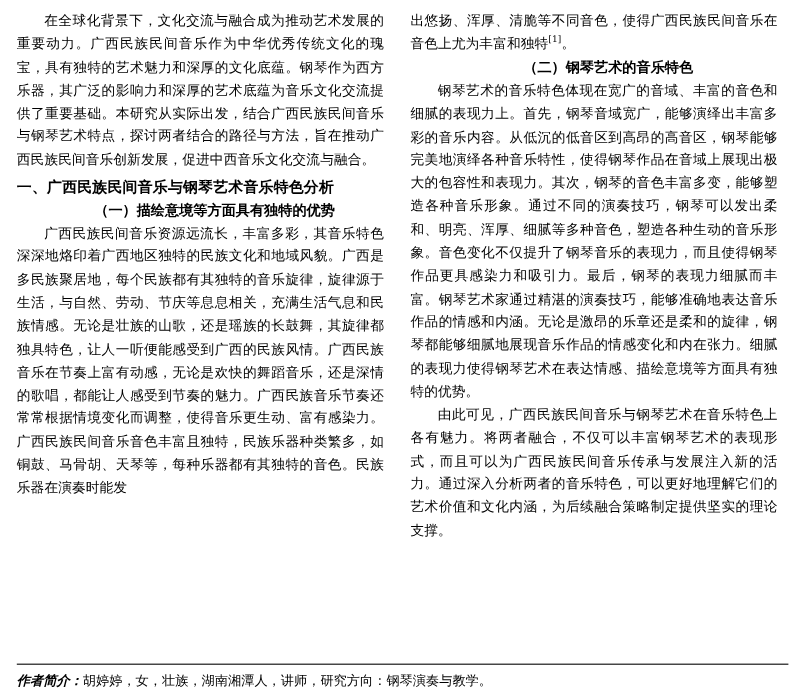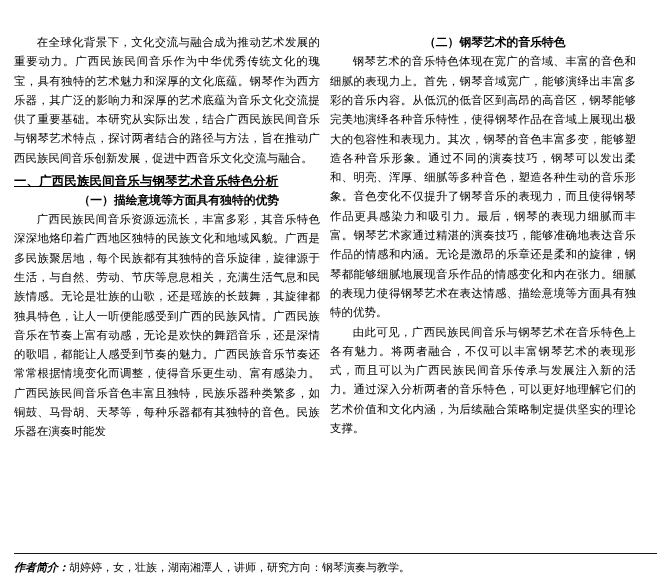--- a/index.html
+++ b/index.html
@@ -16,23 +16,22 @@
   }
   .page {
     position: relative;
     width: 671px;
     height: 582px;
     box-sizing: border-box;
     padding: 8px 14px 0 14px;
   }
   .columns {
     display: flex;
-    gap: 10px;
+    gap: 22px;
     height: 530px;
-    margin-top: 25px;
   }
   .col {
     width: 306px;
     flex: 0 0 306px;
   }
   p {
     margin: 0;
     font-size: 11.4px;
     line-height: 19.3px;
     text-align: justify;
@@ -42,21 +41,20 @@
   p.indent {
     text-indent: 2em;
   }
   h2.heading-main {
     margin: 3px 0 0 0;
     font-size: 12.4px;
     line-height: 19.6px;
     font-weight: bold;
     text-align: left;
     letter-spacing: 0.2px;
-    text-decoration: underline;
   }
   h3.heading-sub {
     margin: 0;
     font-size: 11.8px;
     line-height: 19.4px;
     font-weight: bold;
     text-indent: 2em;
     text-align: center;
   }
   sup {
@@ -90,20 +88,21 @@
   <div class="columns">
 
     <div class="col">
       <p class="indent">在全球化背景下，文化交流与融合成为推动艺术发展的重要动力。广西民族民间音乐作为中华优秀传统文化的瑰宝，具有独特的艺术魅力和深厚的文化底蕴。钢琴作为西方乐器，其广泛的影响力和深厚的艺术底蕴为音乐文化交流提供了重要基础。本研究从实际出发，结合广西民族民间音乐与钢琴艺术特点，探讨两者结合的路径与方法，旨在推动广西民族民间音乐创新发展，促进中西音乐文化交流与融合。</p>
       <h2 class="heading-main">一、广西民族民间音乐与钢琴艺术音乐特色分析</h2>
       <h3 class="heading-sub">（一）描绘意境等方面具有独特的优势</h3>
       <p class="indent">广西民族民间音乐资源远流长，丰富多彩，其音乐特色深深地烙印着广西地区独特的民族文化和地域风貌。广西是多民族聚居地，每个民族都有其独特的音乐旋律，旋律源于生活，与自然、劳动、节庆等息息相关，充满生活气息和民族情感。无论是壮族的山歌，还是瑶族的长鼓舞，其旋律都独具特色，让人一听便能感受到广西的民族风情。广西民族音乐在节奏上富有动感，无论是欢快的舞蹈音乐，还是深情的歌唱，都能让人感受到节奏的魅力。广西民族音乐节奏还常常根据情境变化而调整，使得音乐更生动、富有感染力。广西民族民间音乐音色丰富且独特，民族乐器种类繁多，如铜鼓、马骨胡、天琴等，每种乐器都有其独特的音色。民族乐器在演奏时能发</p>
     </div>
 
     <div class="col">
+      <p><span>出悠扬、浑厚、清脆等不同音色，使得广西民族民间音乐在音色上尤为丰富和独特</span><sup>[1]</sup><span>。</span></p>
       <h3 class="heading-sub">（二）钢琴艺术的音乐特色</h3>
       <p class="indent">钢琴艺术的音乐特色体现在宽广的音域、丰富的音色和细腻的表现力上。首先，钢琴音域宽广，能够演绎出丰富多彩的音乐内容。从低沉的低音区到高昂的高音区，钢琴能够完美地演绎各种音乐特性，使得钢琴作品在音域上展现出极大的包容性和表现力。其次，钢琴的音色丰富多变，能够塑造各种音乐形象。通过不同的演奏技巧，钢琴可以发出柔和、明亮、浑厚、细腻等多种音色，塑造各种生动的音乐形象。音色变化不仅提升了钢琴音乐的表现力，而且使得钢琴作品更具感染力和吸引力。最后，钢琴的表现力细腻而丰富。钢琴艺术家通过精湛的演奏技巧，能够准确地表达音乐作品的情感和内涵。无论是激昂的乐章还是柔和的旋律，钢琴都能够细腻地展现音乐作品的情感变化和内在张力。细腻的表现力使得钢琴艺术在表达情感、描绘意境等方面具有独特的优势。</p>
       <p class="indent">由此可见，广西民族民间音乐与钢琴艺术在音乐特色上各有魅力。将两者融合，不仅可以丰富钢琴艺术的表现形式，而且可以为广西民族民间音乐传承与发展注入新的活力。通过深入分析两者的音乐特色，可以更好地理解它们的艺术价值和文化内涵，为后续融合策略制定提供坚实的理论支撑。</p>
     </div>
 
   </div>
 
   <div class="footer">
     <span class="label">作者简介：</span><span class="body">胡婷婷，女，壮族，湖南湘潭人，讲师，研究方向：钢琴演奏与教学。</span>
   </div>

